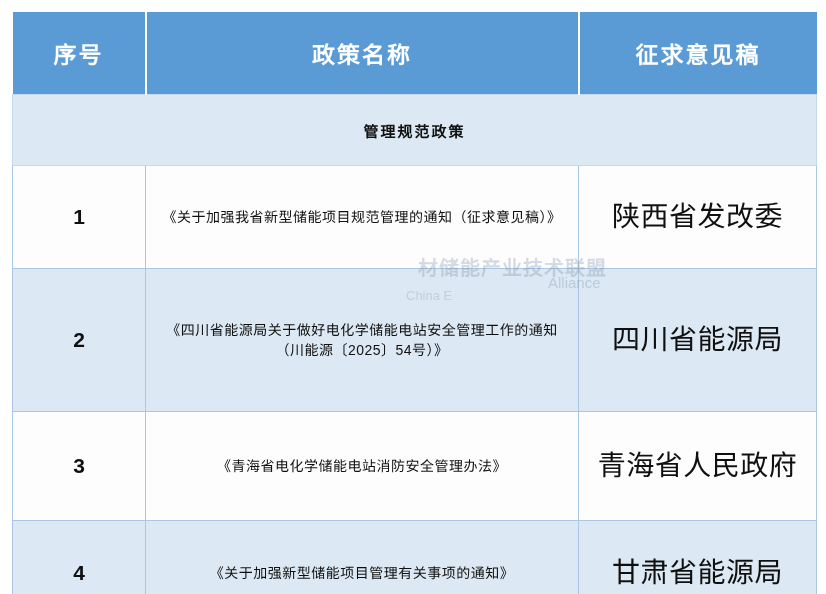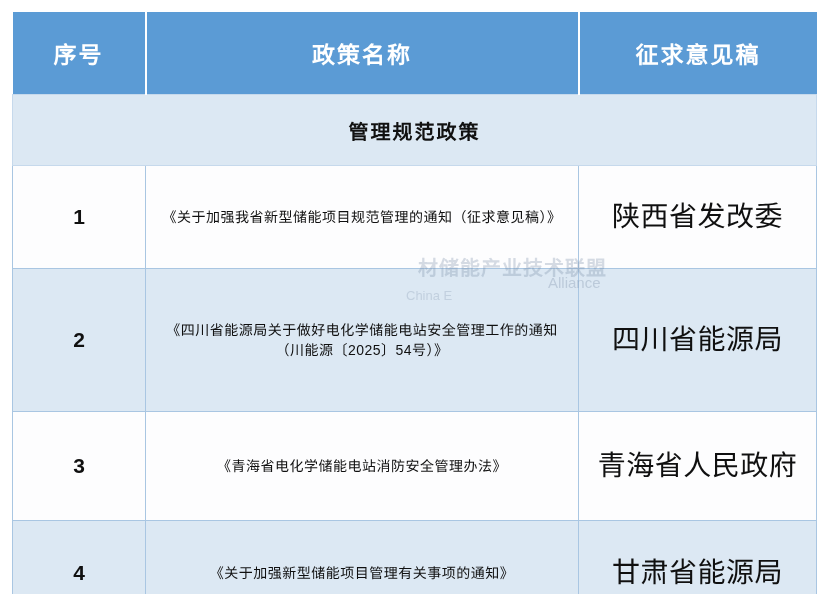--- a/index.html
+++ b/index.html
@@ -96,21 +96,21 @@
     border-bottom: none;
     text-align: center;
     vertical-align: middle;
     padding: 0;
   }
   thead th:last-child { border-right: none; }
 
   td.section-band {
     background: #dce8f3;
     color: #111111;
-    font-size: 20px;
+    font-size: 15px;
     font-weight: bold;
     height: 70px;
     text-align: center;
     vertical-align: middle;
     letter-spacing: 2px;
     border: 1px solid #c6d9ec;
     border-left: 1px solid #c6d9ec;
     border-right: 1px solid #c6d9ec;
     padding: 0;
   }

